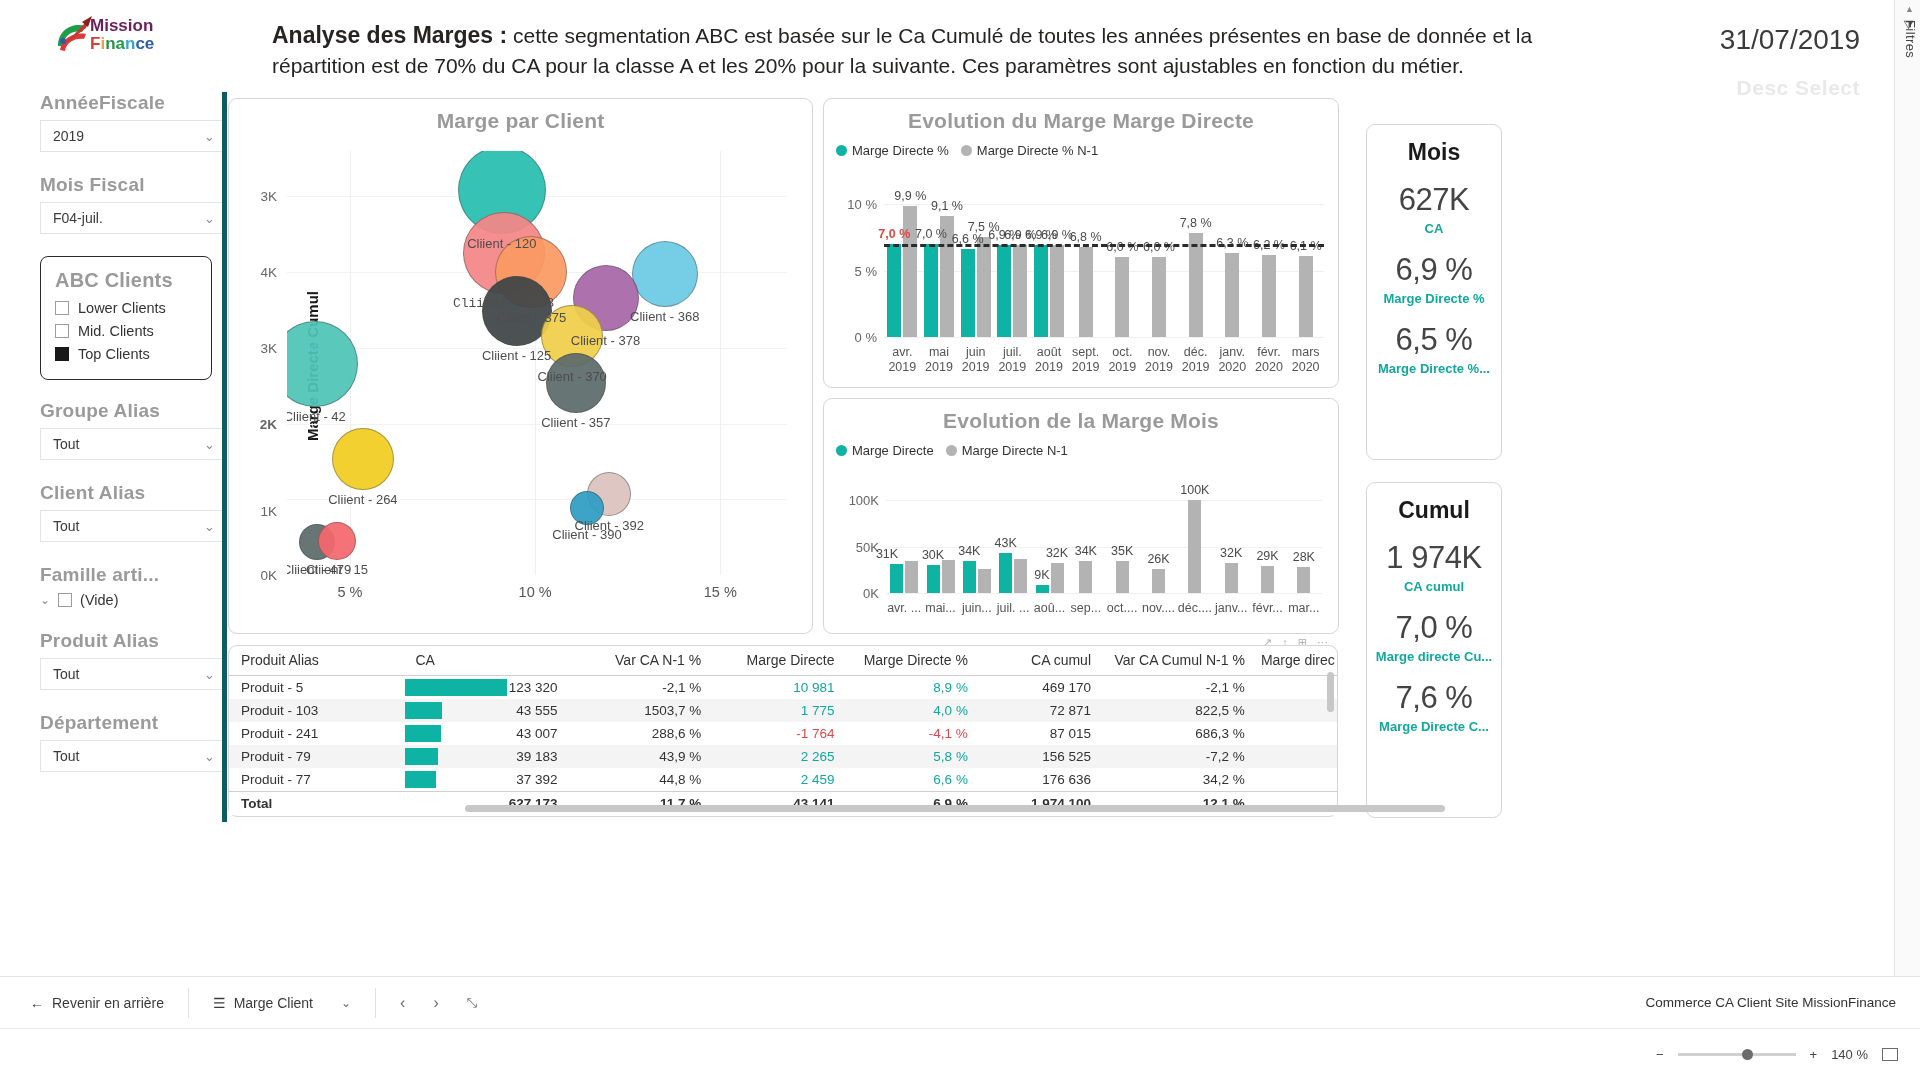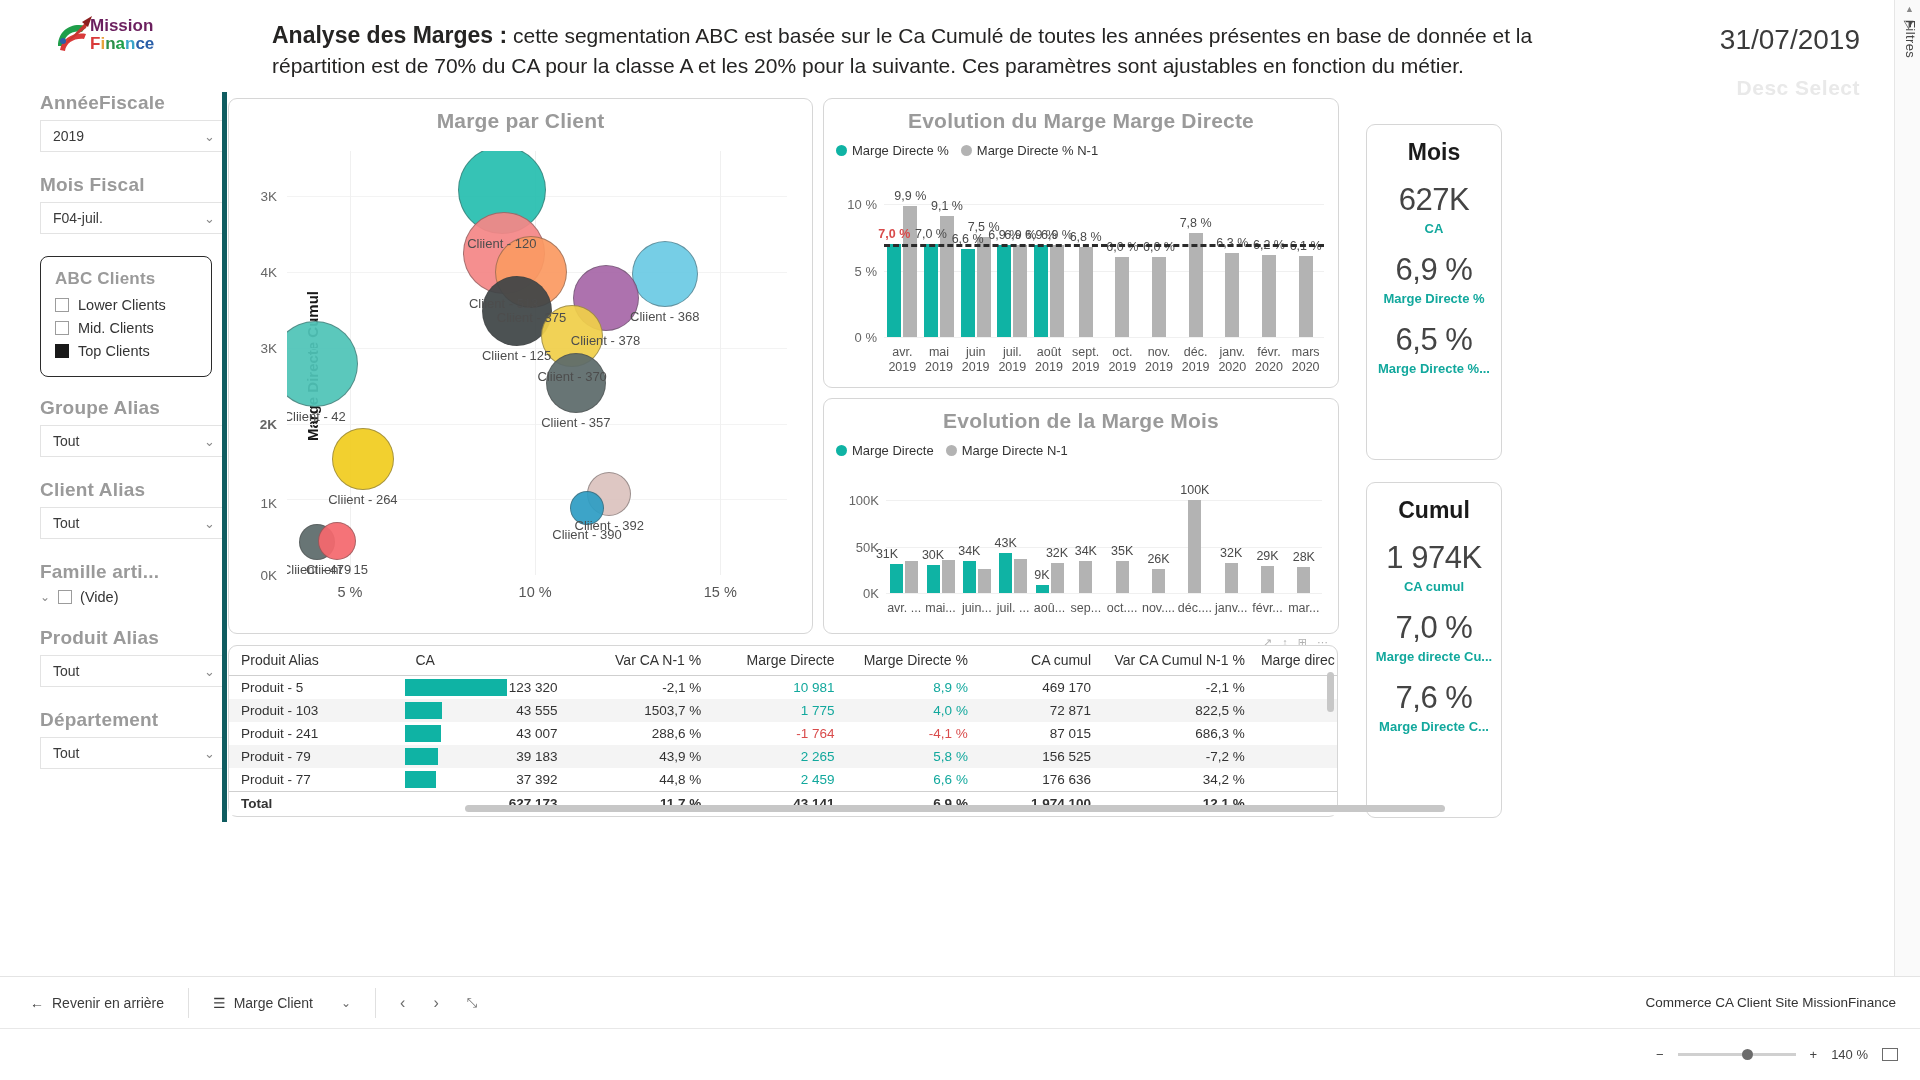--- a/index.html
+++ b/index.html
@@ -55,21 +55,21 @@
     padding: 0 10px 0 12px; font-size: 14px; color: #3a3a3a;
   }
   .dropdown .chev { color: #8a8a8a; font-size: 13px; }
   .blk { margin-bottom: 22px; }
 
   #abc-box {
     margin-top: 4px; margin-bottom: 20px;
     border: 1px solid #2b2b2b; border-radius: 8px; background: #fff;
     padding: 12px 14px 14px 14px; width: 172px;
   }
-  #abc-box .slicer-label { font-size: 17px; margin-bottom: 4px; }
+  #abc-box .slicer-label { font-size: 20px; margin-bottom: 4px; }
   .chk-row { display: flex; align-items: center; gap: 9px; height: 23px; }
   .chk { width: 14px; height: 14px; border: 1px solid #9c9c9c; background: #fff; flex: 0 0 auto; }
   .chk.on { background: #191919; border-color: #191919; }
   .chk-lbl { font-size: 14.5px; color: #333; }
 
   #famille-blk .fam-row { display: flex; align-items: center; gap: 8px; margin-top: 6px; }
   #famille-blk .caret { color: #8b8b8b; font-size: 12px; }
 
   
   #accent-bar {
@@ -357,36 +357,36 @@
           <div class="bubble" style="left: 377.778px; top: 122.657px; width: 66px; height: 66px; background: rgb(108, 203, 229); opacity: 0.93;"></div>
           <div class="bubble" style="left: 318.519px; top: 146.886px; width: 66px; height: 66px; background: rgb(167, 104, 168); opacity: 0.93;"></div>
           <div class="bubble" style="left: 285.185px; top: 184.743px; width: 62px; height: 62px; background: rgb(240, 207, 74); opacity: 0.93;"></div>
           <div class="bubble" style="left: 288.889px; top: 232.443px; width: 60px; height: 60px; background: rgb(93, 107, 107); opacity: 0.93;"></div>
           <div class="bubble" style="left: 75.9259px; top: 308.157px; width: 62px; height: 62px; background: rgb(242, 205, 32); opacity: 0.93;"></div>
           <div class="bubble" style="left: 322.222px; top: 342.986px; width: 44px; height: 44px; background: rgb(220, 195, 191); opacity: 0.93;"></div>
           <div class="bubble" style="left: 300px; top: 357.371px; width: 34px; height: 34px; background: rgb(47, 158, 196); opacity: 0.93;"></div>
           <div class="bubble" style="left: 29.6296px; top: 391.443px; width: 36px; height: 36px; background: rgb(93, 107, 107); opacity: 0.93;"></div>
           <div class="bubble" style="left: 50px; top: 389.929px; width: 38px; height: 38px; background: rgb(245, 105, 110); opacity: 0.93;"></div>
           <div class="bub-lbl" style="left: 214.815px; top: 92.3714px;">Cliient - 120</div>
-          <div class="bub-lbl" style="left: 216.667px; top: 152.214px;">Cliient - 513</div>
+          <div class="bub-lbl" style="left: 216.667px; top: 152.214px; font-family: Liberation Mono, monospace;">Cliient - 513</div>
           <div class="bub-lbl" style="left: 244.444px; top: 166.143px;">Cliient - 375</div>
           <div class="bub-lbl" style="left: 229.63px; top: 203.757px;">Cliient - 125</div>
           <div class="bub-lbl" style="left: 27.7778px; top: 264.757px;">Cliient - 42</div>
           <div class="bub-lbl" style="left: 377.778px; top: 164.657px;">Cliient - 368</div>
           <div class="bub-lbl" style="left: 318.519px; top: 188.886px;">Cliient - 378</div>
           <div class="bub-lbl" style="left: 285.185px; top: 224.743px;">Cliient - 370</div>
           <div class="bub-lbl" style="left: 288.889px; top: 271.443px;">Cliient - 357</div>
           <div class="bub-lbl" style="left: 75.9259px; top: 348.157px;">Cliient - 264</div>
           <div class="bub-lbl" style="left: 322.222px; top: 373.986px;">Cliient - 392</div>
           <div class="bub-lbl" style="left: 300px; top: 383.371px;">Cliient - 390</div>
           <div class="bub-lbl" style="left: 29.6296px; top: 418.443px;">Cliient - 479</div>
           <div class="bub-lbl" style="left: 50px; top: 417.929px;">Cliient - 15</div>
         </div>
     <div class="ytick" style="top: 424px;">0K</div>
-        <div class="ytick" style="top: 352px;">1K</div>
+        <div class="ytick" style="top: 360px;">1K</div>
         <div class="ytick" style="top: 272.571px; font-weight: bold;">2K</div>
         <div class="ytick" style="top: 196.857px;">3K</div>
         <div class="ytick" style="top: 121.143px;">4K</div>
         <div class="ytick" style="top: 45.4286px;">3K</div>
         <div class="xtick" style="left: 62.963px;">5 %</div>
         <div class="xtick" style="left: 248.148px;">10 %</div>
         <div class="xtick" style="left: 433.333px;">15 %</div>
       </div>
   </div>
 

